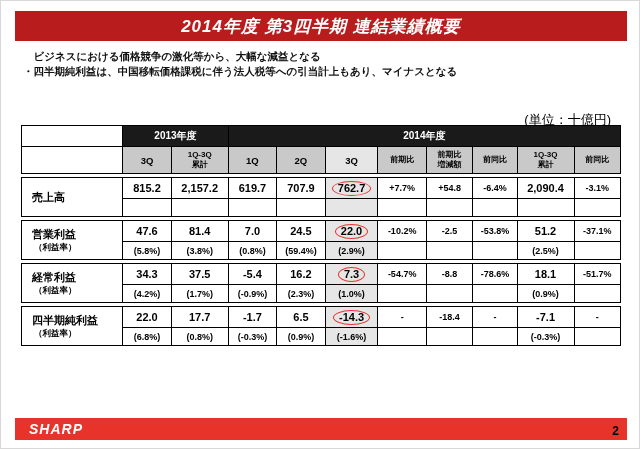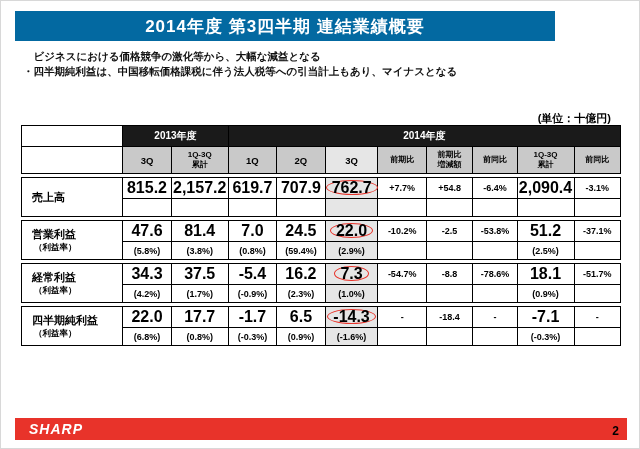--- a/index.html
+++ b/index.html
@@ -12,38 +12,38 @@
     position:relative;
   }
   .slide{
     position:absolute;left:0;top:0;width:640px;height:449px;
     border:1px solid #d8d8d8;
     box-sizing:border-box;
     background:#fff;
   }
   
   .title-bar{
-    position:absolute;left:14px;top:10px;width:540px;height:30px;
-    background:#0369a1;
+    position:absolute;left:14px;top:10px;width:612px;height:30px;
+    background:#b91c1c;
     color:#fff;
-    display:flex;align-items:center;justify-content:center;
+    display:flex;align-items:center;justify-content:center;font-style:italic;
   }
   .title-bar .title-text{
     font-size:17px;font-weight:bold;letter-spacing:1px;
   }
   
   .lead{
     position:absolute;left:22px;top:48px;width:600px;
     font-size:10.5px;line-height:15px;font-weight:bold;color:#111;
   }
   .lead div{white-space:nowrap;}
   
   .unit-note{
     position:absolute;right:28px;top:110px;
-    font-size:11px;font-weight:bold;
+    font-size:13px;font-weight:normal;
   }
   
   .tbl-wrap{
     position:absolute;left:20px;top:124px;width:600px;
   }
   table{
     border-collapse:collapse;width:600px;table-layout:fixed;
     font-size:9.5px;
   }
   td,th{
@@ -60,21 +60,21 @@
     background:#c9c9c9;color:#000;font-size:9.5px;height:26px;
   }
   .hdr-grey.small{font-size:8px;line-height:10px;}
   .blank-cell{border:1px solid #000;background:#fff;}
   .rowlabel{
     text-align:left;padding-left:10px;font-size:11px;background:#fff;
   }
   .rowlabel .sub{
     display:block;font-size:8.5px;font-weight:bold;padding-left:2px;
   }
-  .val{font-size:16px;}
+  .val{font-size:11px;}
   .sub-val{font-size:9px;}
   .rowgap td{border:none;height:3px;background:#fff;}
   .cell-main{height:20px;}
   .cell-sub{height:17px;}
   .shade{background:#e6e6e6;}
   .circled{
     display:inline-block;
     padding:0px 5px;
     border:1.4px solid #e8332a;
     border-radius:50%/50%;

